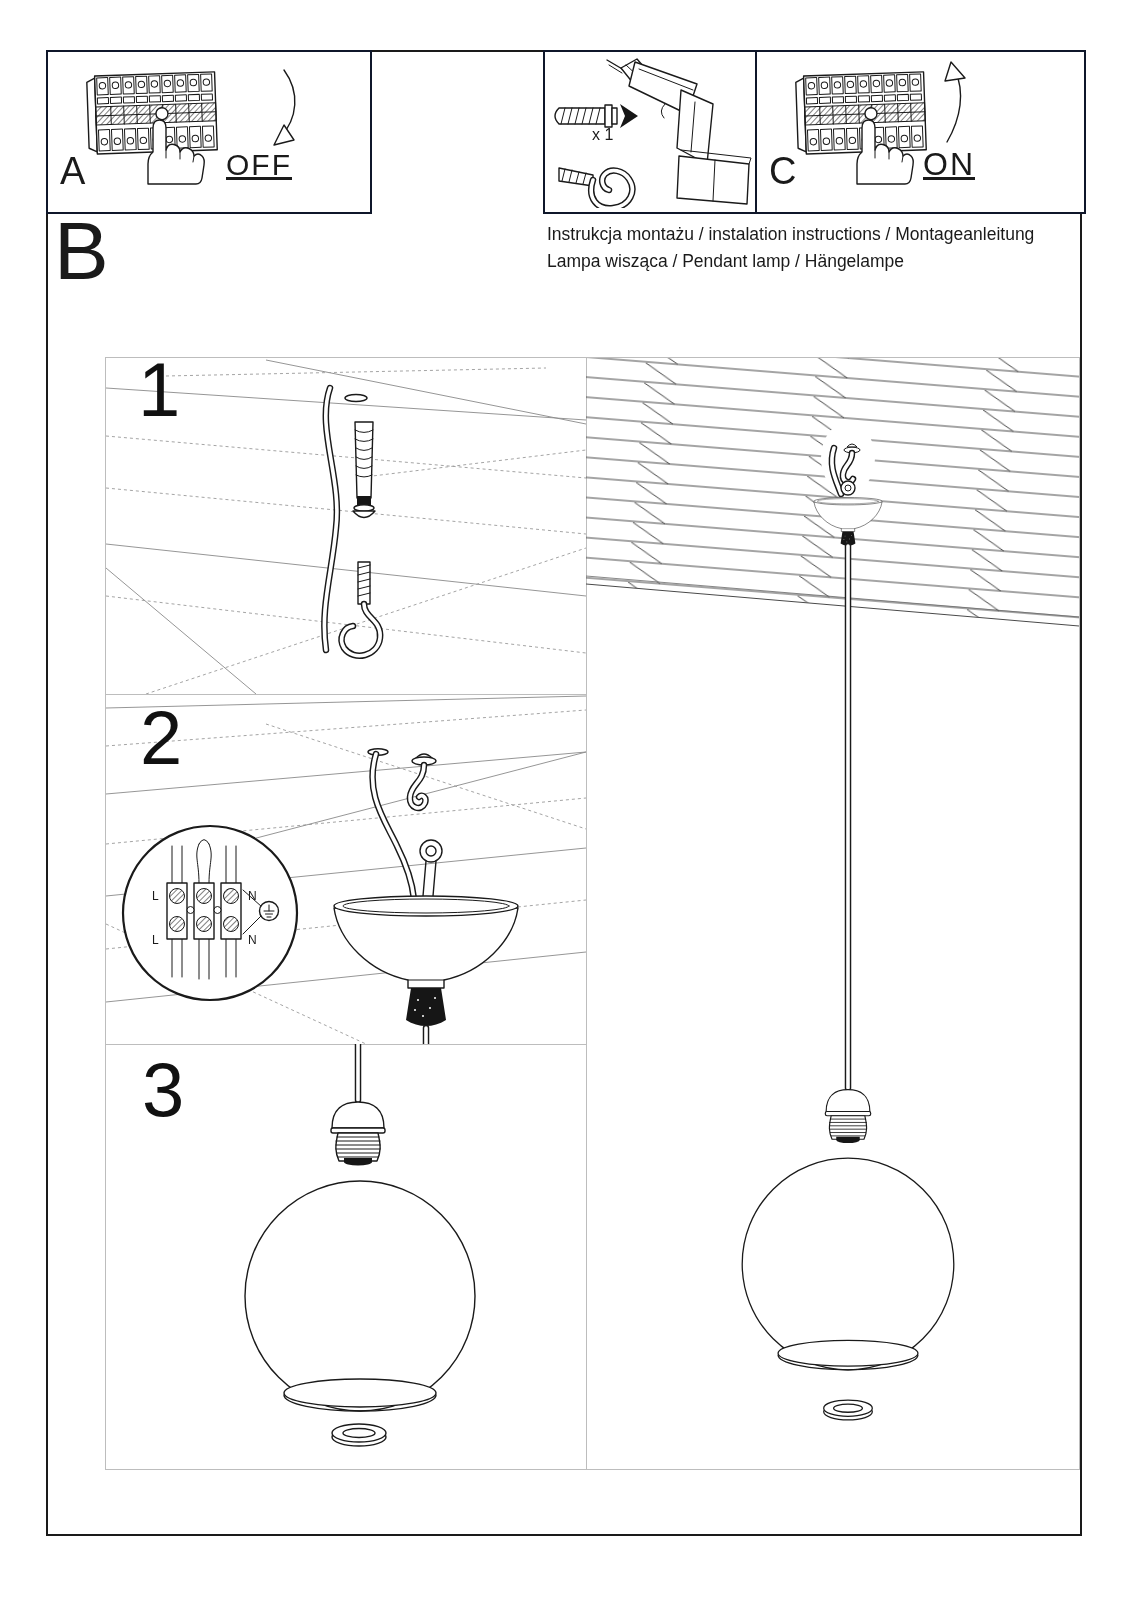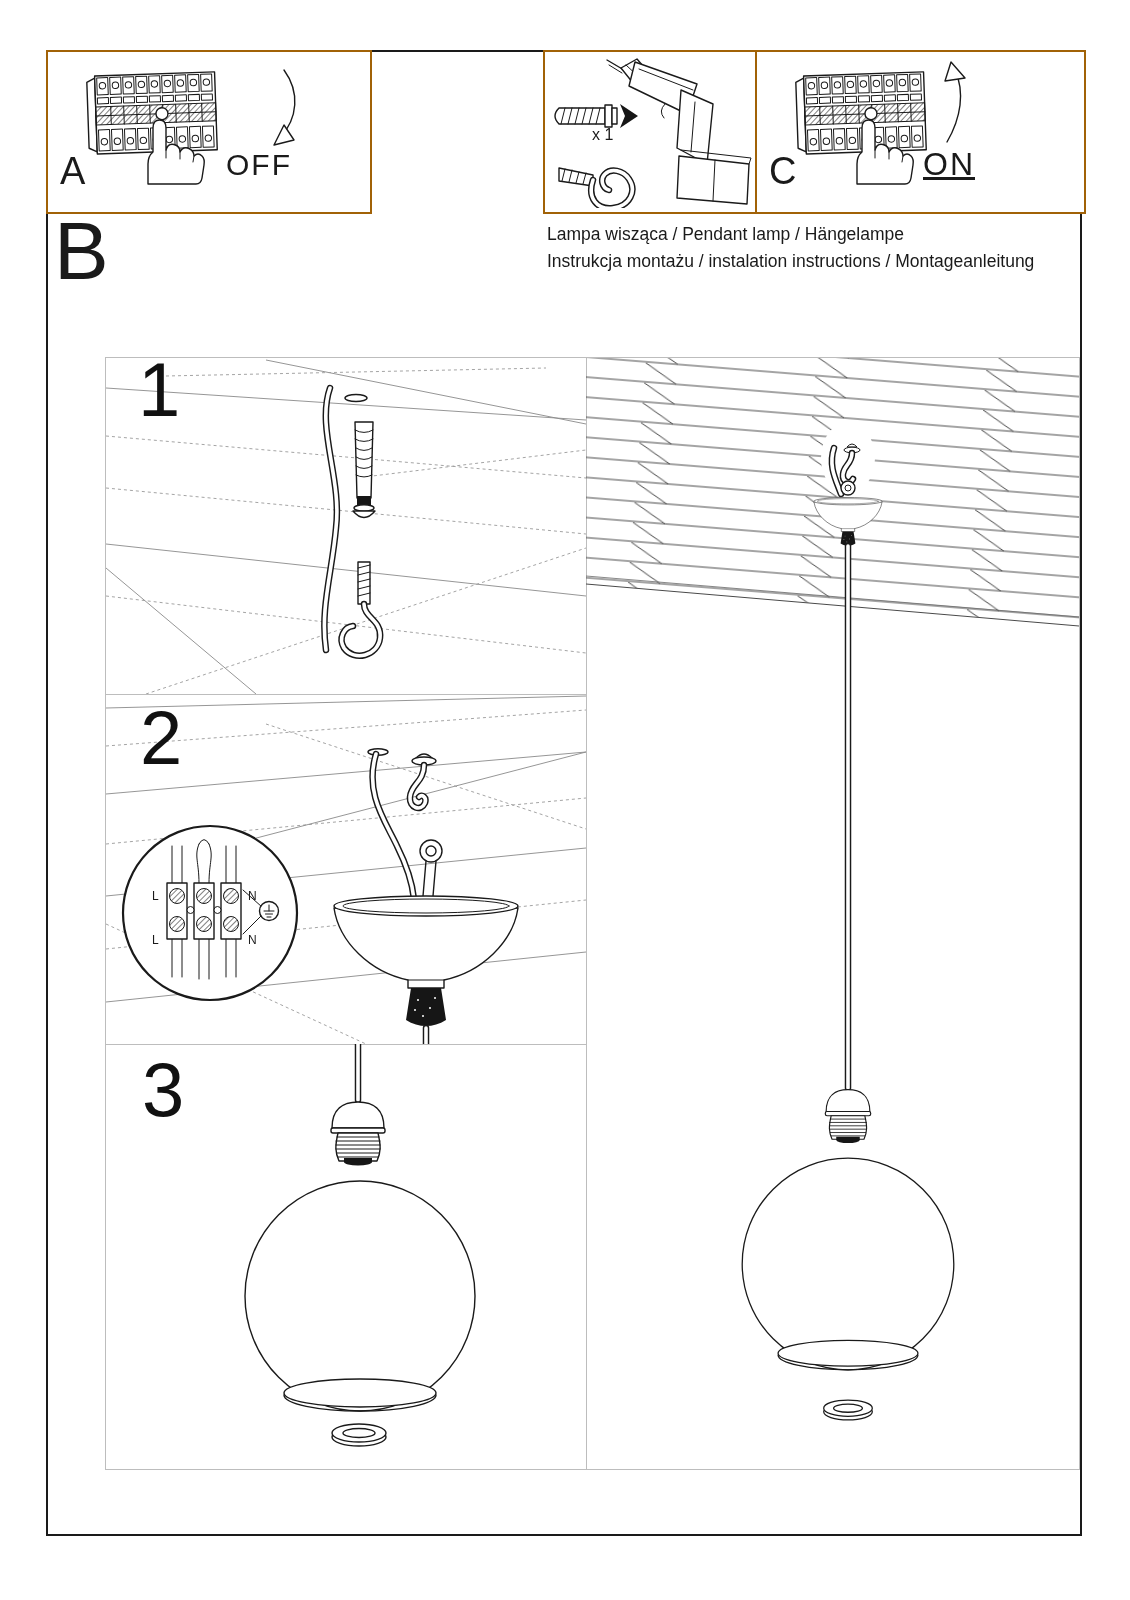--- a/index.html
+++ b/index.html
@@ -1,27 +1,27 @@
 <!DOCTYPE html>
 <html><head>
 <meta charset="utf-8">
 <style>
   html,body{margin:0;padding:0;background:#ffffff;}
   .page{position:relative;width:1130px;height:1600px;background:#fff;
         font-family:"Liberation Sans", sans-serif;color:#1a1a1a;overflow:hidden;}
   .abs{position:absolute;}
   .page-border{left:46px;top:50px;width:1032px;height:1482px;border:2px solid #1a1a1a;}
-  .box{border:2px solid #a16207;background:#fff;}
+  .box{border:2px solid #0f172a;background:#fff;}
   .box-a{left:46px;top:50px;width:322px;height:160px;}
   .box-tools{left:543px;top:50px;width:212px;height:160px;}
   .box-c{left:755px;top:50px;width:327px;height:160px;}
   .box svg{position:absolute;left:0;top:0;}
   .corner-label{position:absolute;left:12px;top:100px;font-size:38px;line-height:1;}
   .action-label{position:absolute;font-size:30px;letter-spacing:2px;line-height:1;}
-  .off-label{left:178px;top:98px;}
+  .off-label{left:178px;top:98px;text-decoration:underline;}
   .on-label{left:166px;top:96px;font-size:32px;text-decoration:underline;}
   .count-label{position:absolute;left:47px;top:74px;font-size:16px;}
   .title-block{left:547px;top:221px;font-size:17.5px;line-height:27px;white-space:nowrap;}
   .b-label{left:54px;top:210px;font-size:82px;line-height:1;}
   .panels{left:105px;top:357px;width:973px;height:1111px;border:1px solid #bdbdbd;background:#fff;}
   .panels svg{position:absolute;}
   .pline{position:absolute;background:#bdbdbd;}
   .v1{left:480px;top:0;width:1px;height:1111px;}
   .h1{left:0;top:336px;width:480px;height:1px;}
   .h2{left:0;top:686px;width:480px;height:1px;}
@@ -234,22 +234,22 @@
       <g>
         <path class="n" stroke-width="2" d="M190,90 C204,66 208,40 198,18"></path>
         <path class="nw" stroke-width="1.6" d="M194,10 L188,29 L208,26 Z"></path>
       </g>
     </svg>
     <div class="corner-label">C</div>
     <div class="action-label on-label">ON</div>
   </div>
 
   <div class="abs title-block">
+    <div>Instrukcja montażu / instalation instructions / Montageanleitung</div>
     <div>Lampa wisząca / Pendant lamp / Hängelampe</div>
-    <div>Instrukcja montażu / instalation instructions / Montageanleitung</div>
   </div>
 
   <div class="abs b-label">B</div>
 
   <div class="abs panels">
     <div class="pline v1"></div>
     <div class="pline h1"></div>
     <div class="pline h2"></div>
 
     <svg style="left:0;top:0" width="480" height="336" viewBox="0 0 480 336">

